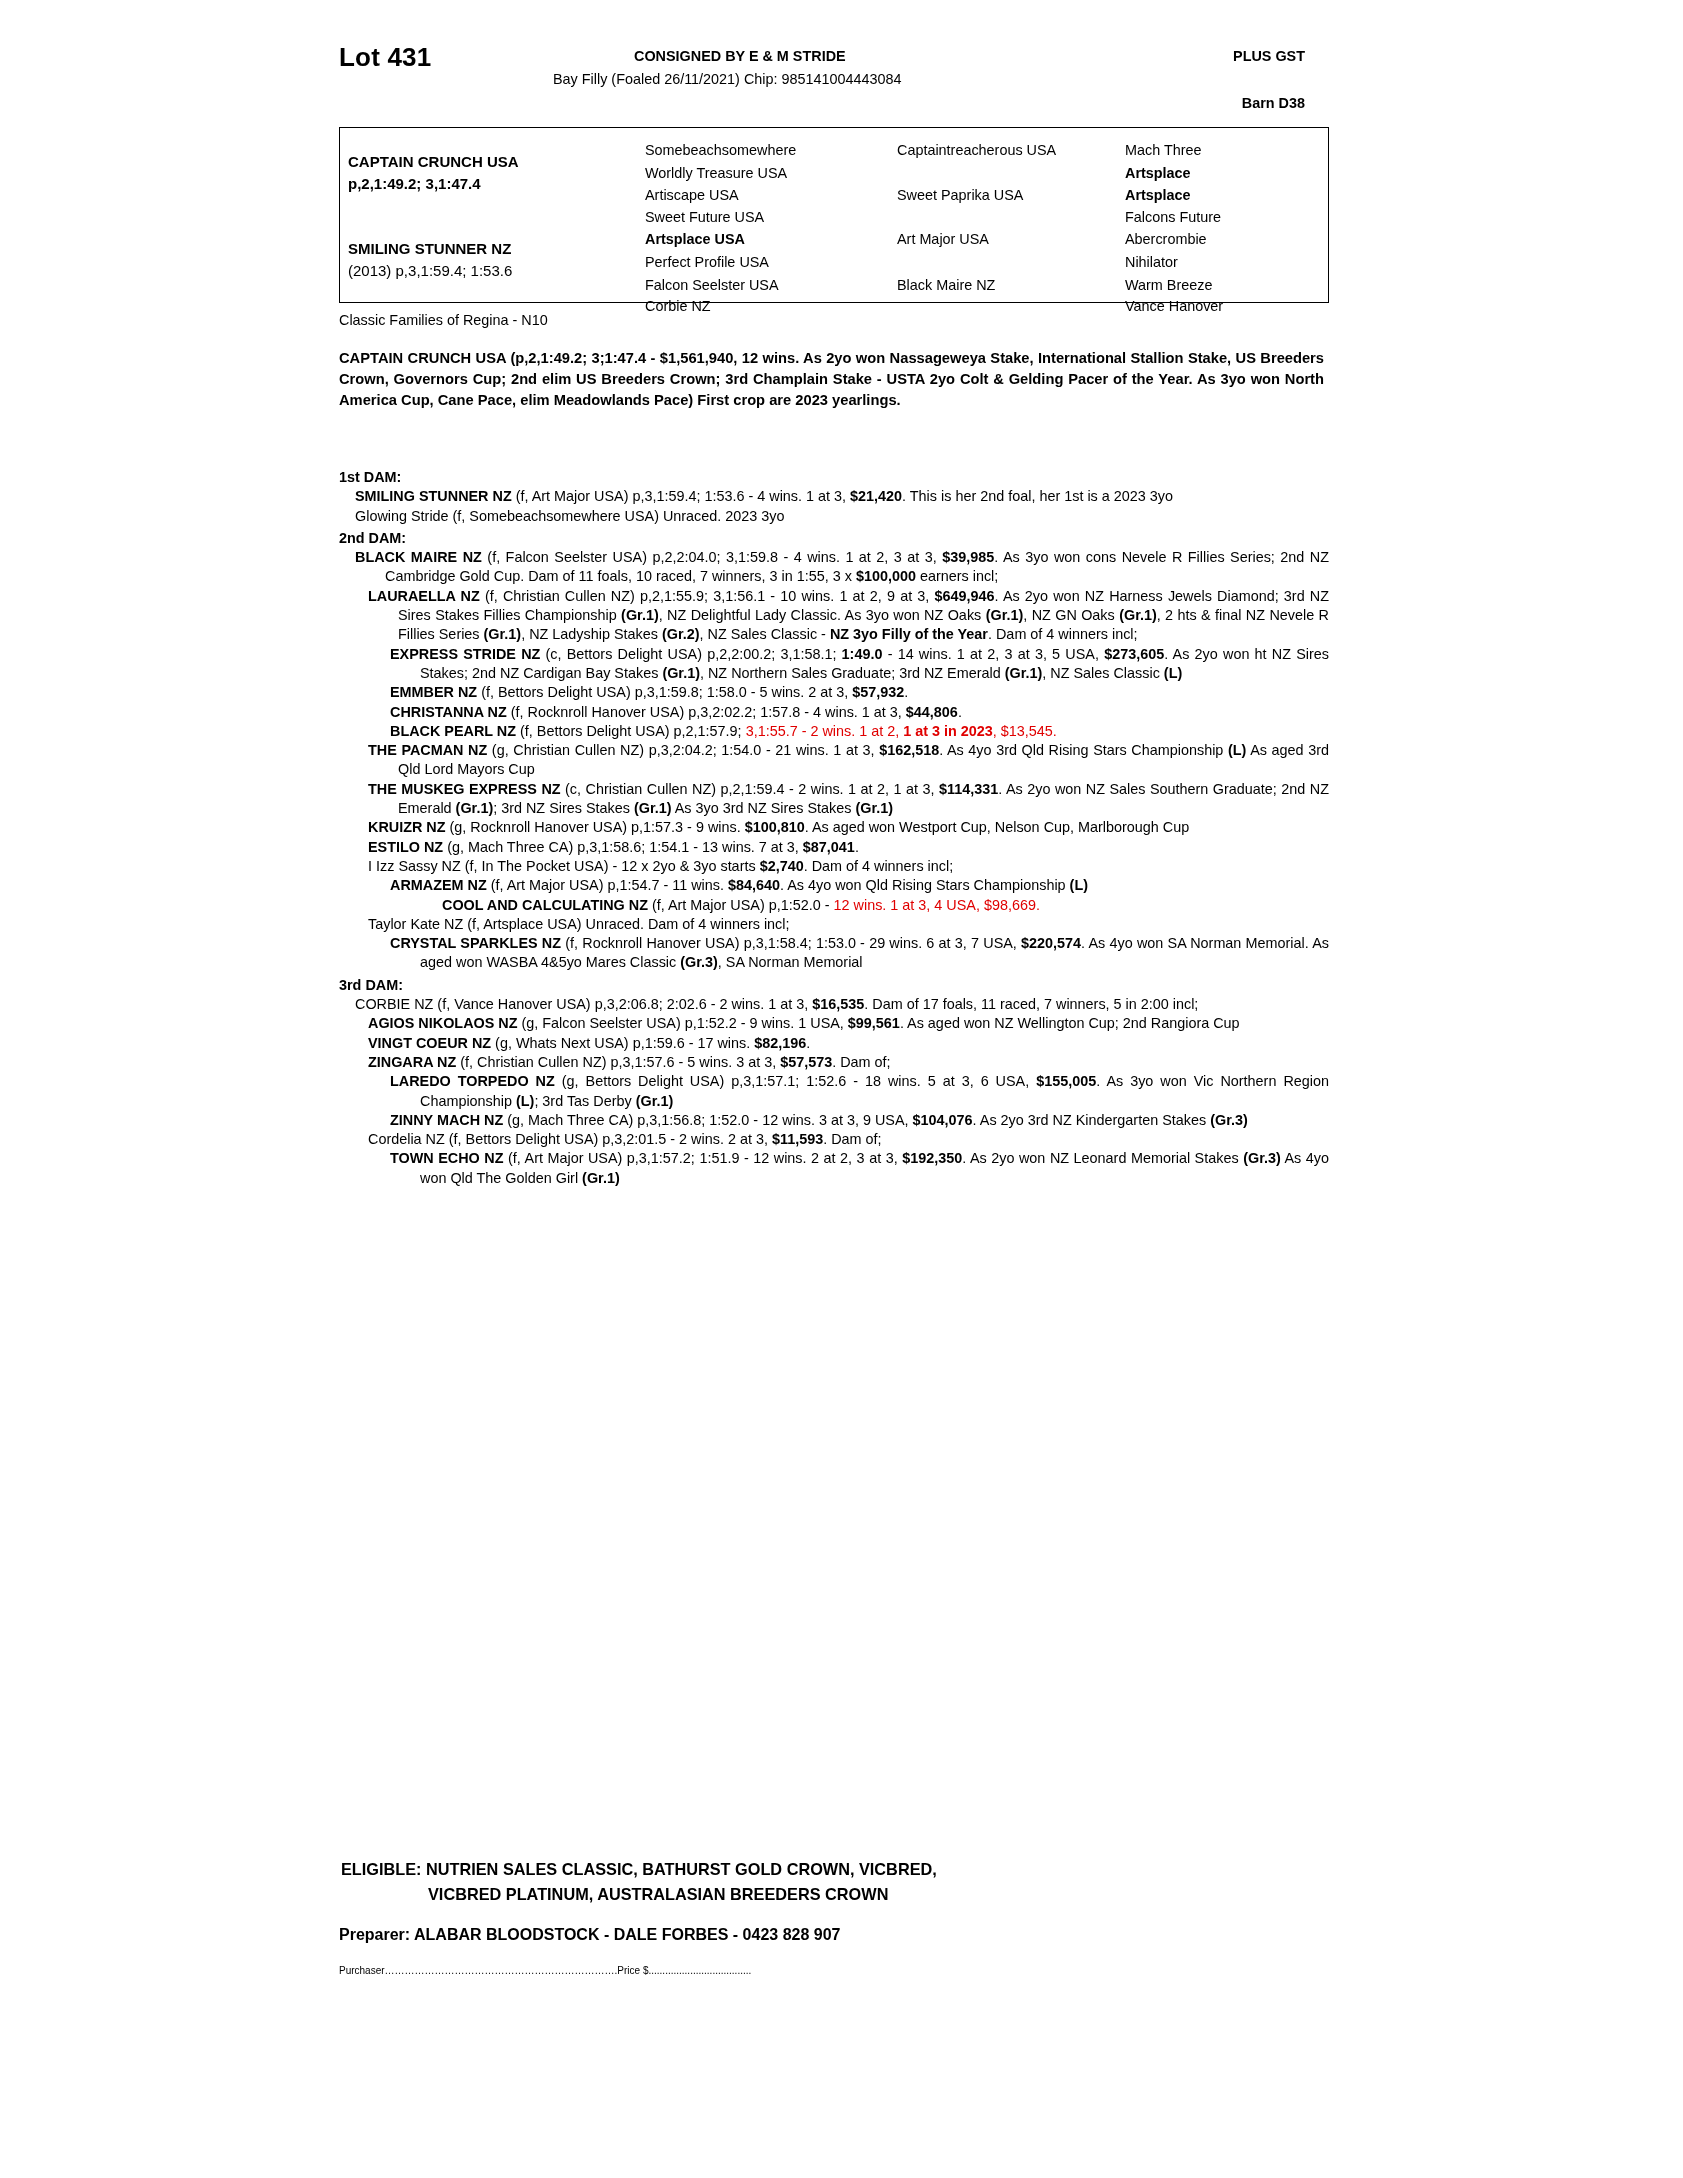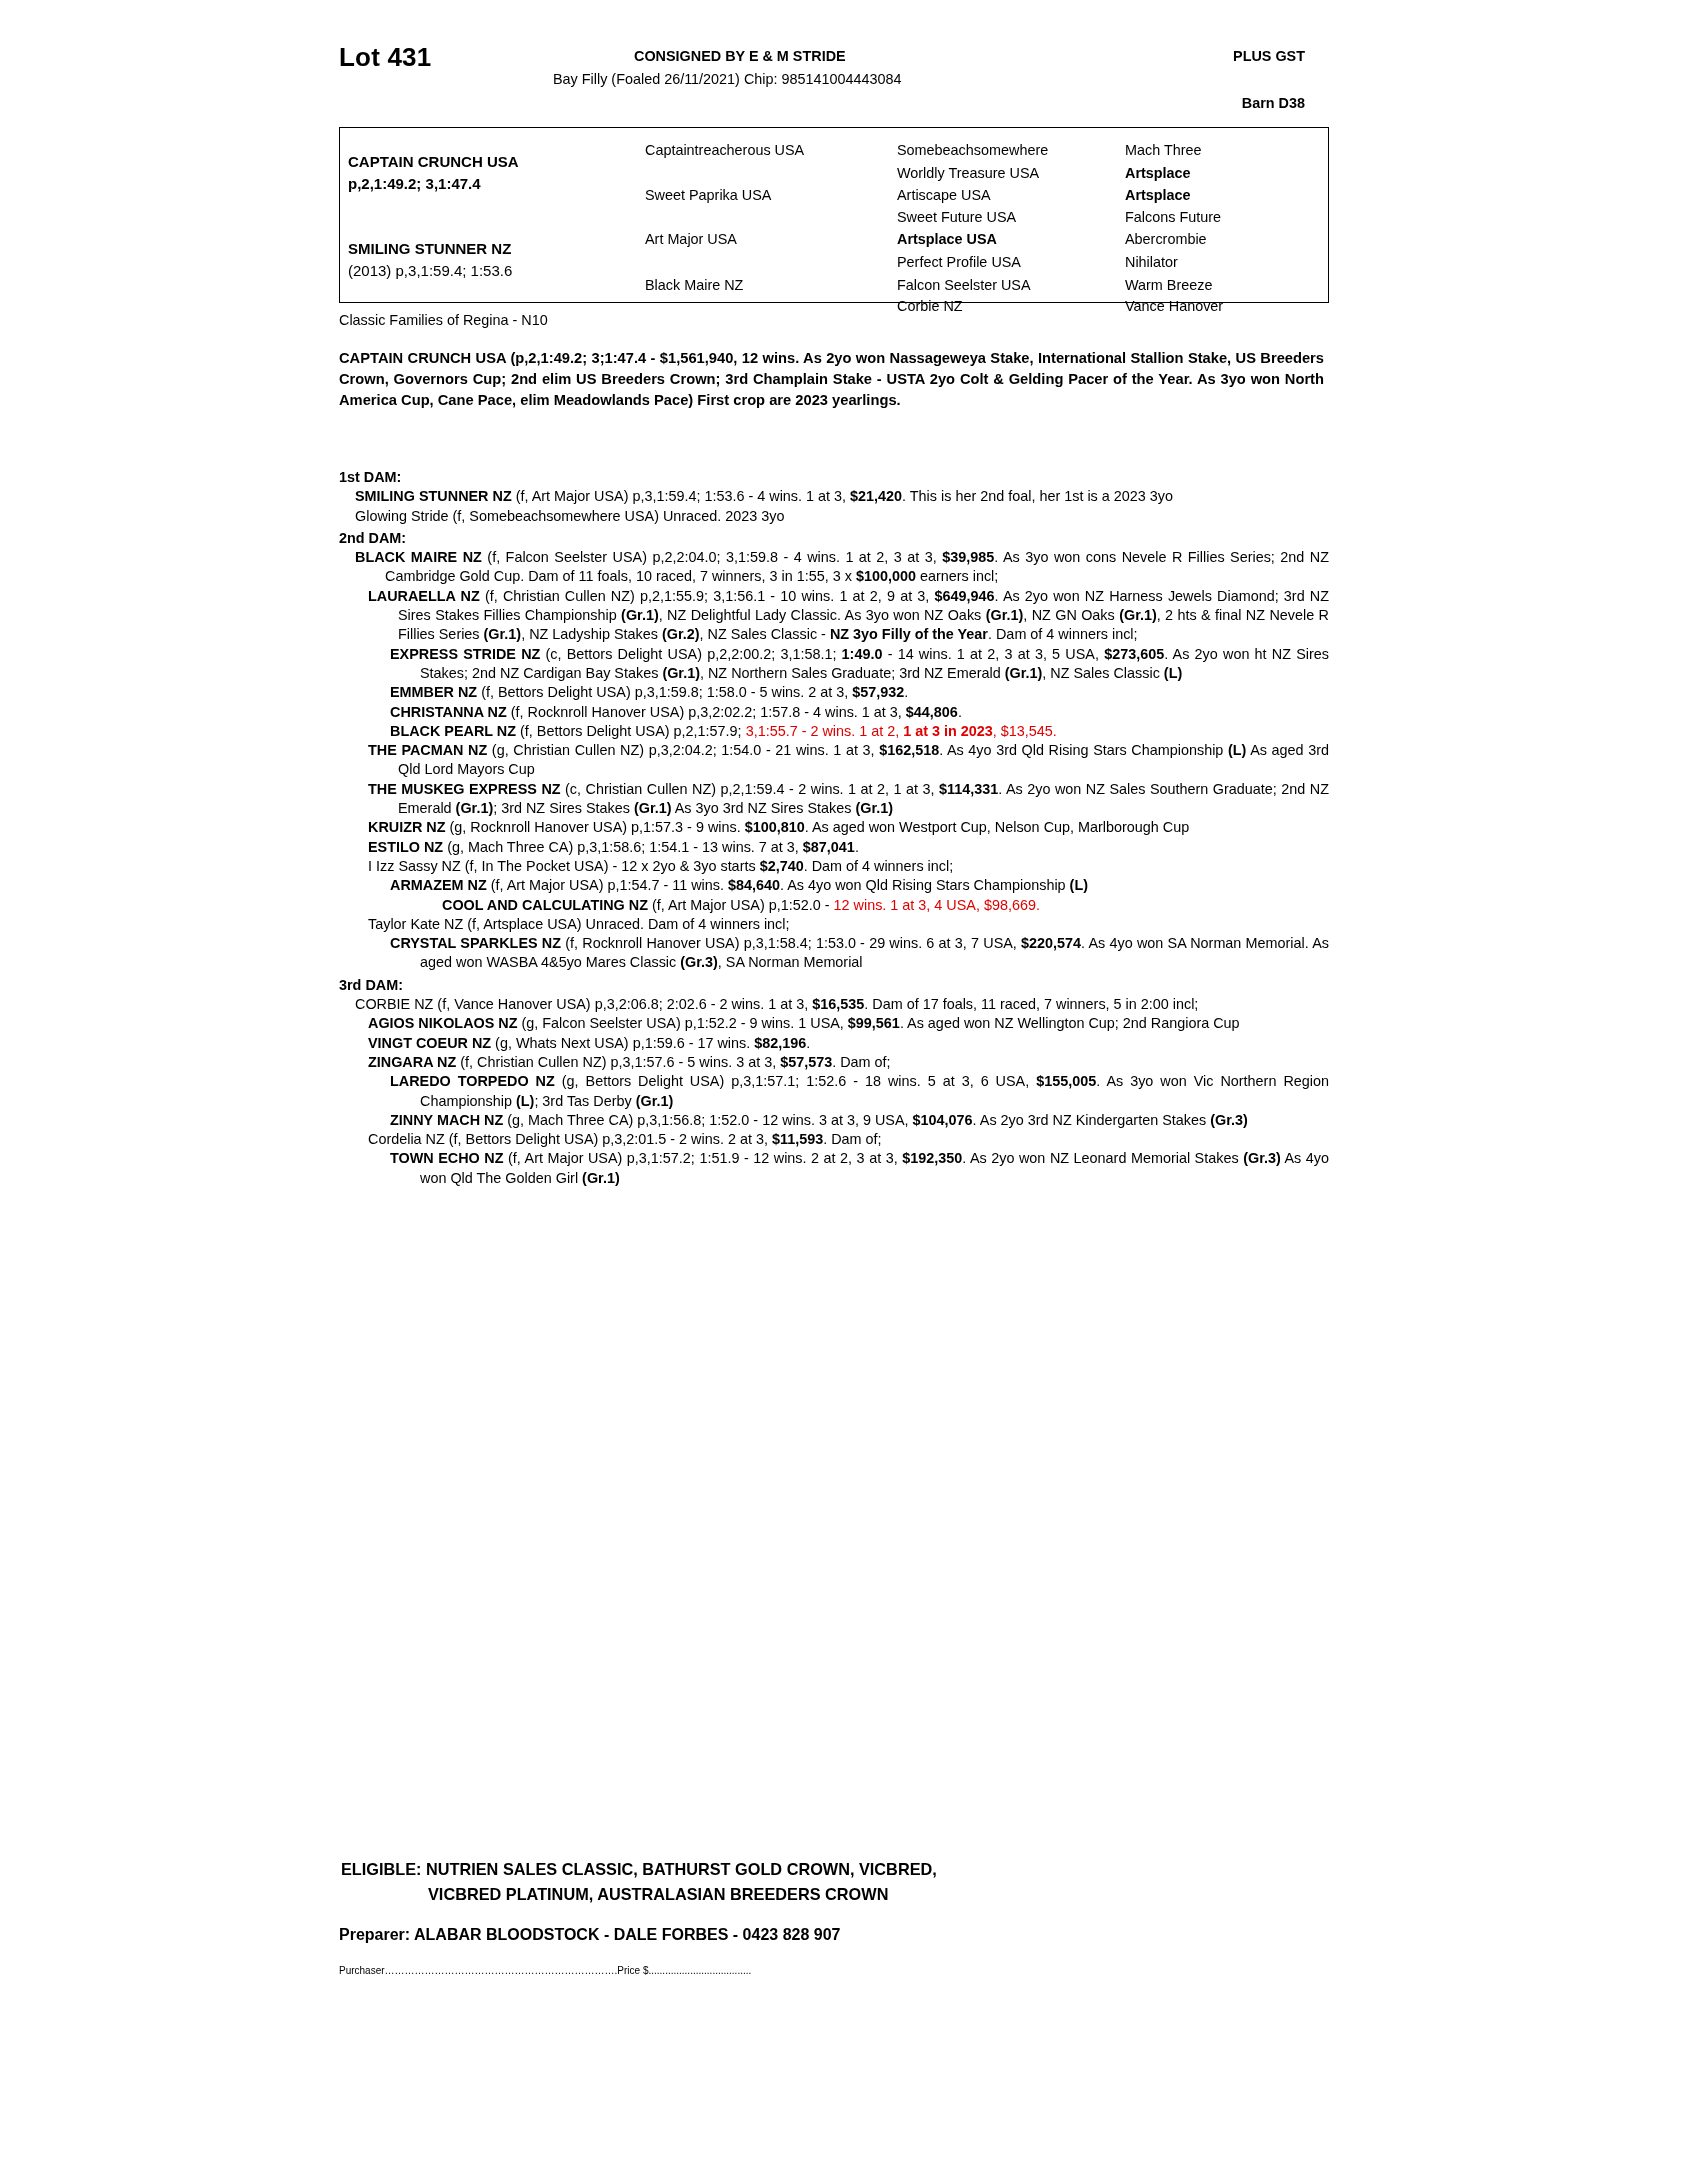--- a/index.html
+++ b/index.html
@@ -214,36 +214,36 @@
   </div>
 
   <div class="ped">
     <div class="ped-grid">
       <div class="ped-col col1">
         <div class="sire-name">CAPTAIN CRUNCH USA</div>
         <div class="sire-rec">p,2,1:49.2; 3,1:47.4</div>
         <div class="dam-name">SMILING STUNNER NZ</div>
         <div class="dam-rec">(2013) p,3,1:59.4; 1:53.6</div>
       </div>
-      <div class="ped-col col2">
-        <div>Captaintreacherous USA</div>
-        <div>Sweet Paprika USA</div>
-        <div>Art Major USA</div>
-        <div>Black Maire NZ</div>
-      </div>
       <div class="ped-col col3">
         <div>Somebeachsomewhere</div>
         <div>Worldly Treasure USA</div>
         <div>Artiscape USA</div>
         <div>Sweet Future USA</div>
         <div class="b">Artsplace USA</div>
         <div>Perfect Profile USA</div>
         <div>Falcon Seelster USA</div>
         <div>Corbie NZ</div>
       </div>
+      <div class="ped-col col2">
+        <div>Captaintreacherous USA</div>
+        <div>Sweet Paprika USA</div>
+        <div>Art Major USA</div>
+        <div>Black Maire NZ</div>
+      </div>
       <div class="ped-col col4">
         <div>Mach Three</div>
         <div class="b">Artsplace</div>
         <div class="b">Artsplace</div>
         <div>Falcons Future</div>
         <div>Abercrombie</div>
         <div>Nihilator</div>
         <div>Warm Breeze</div>
         <div>Vance Hanover</div>
       </div>

